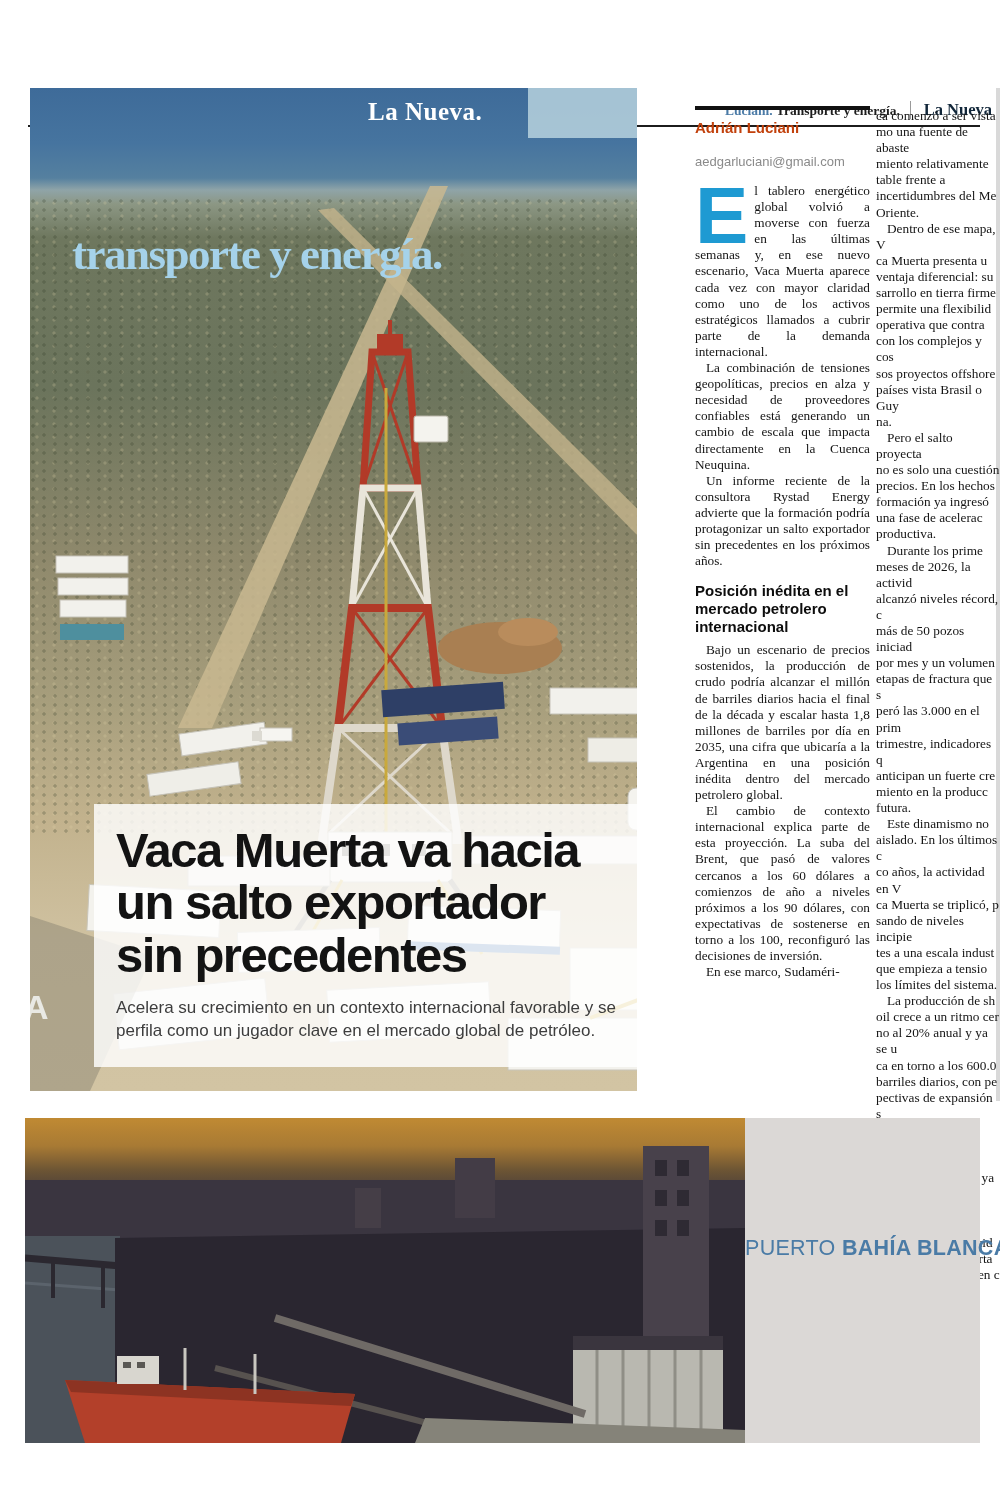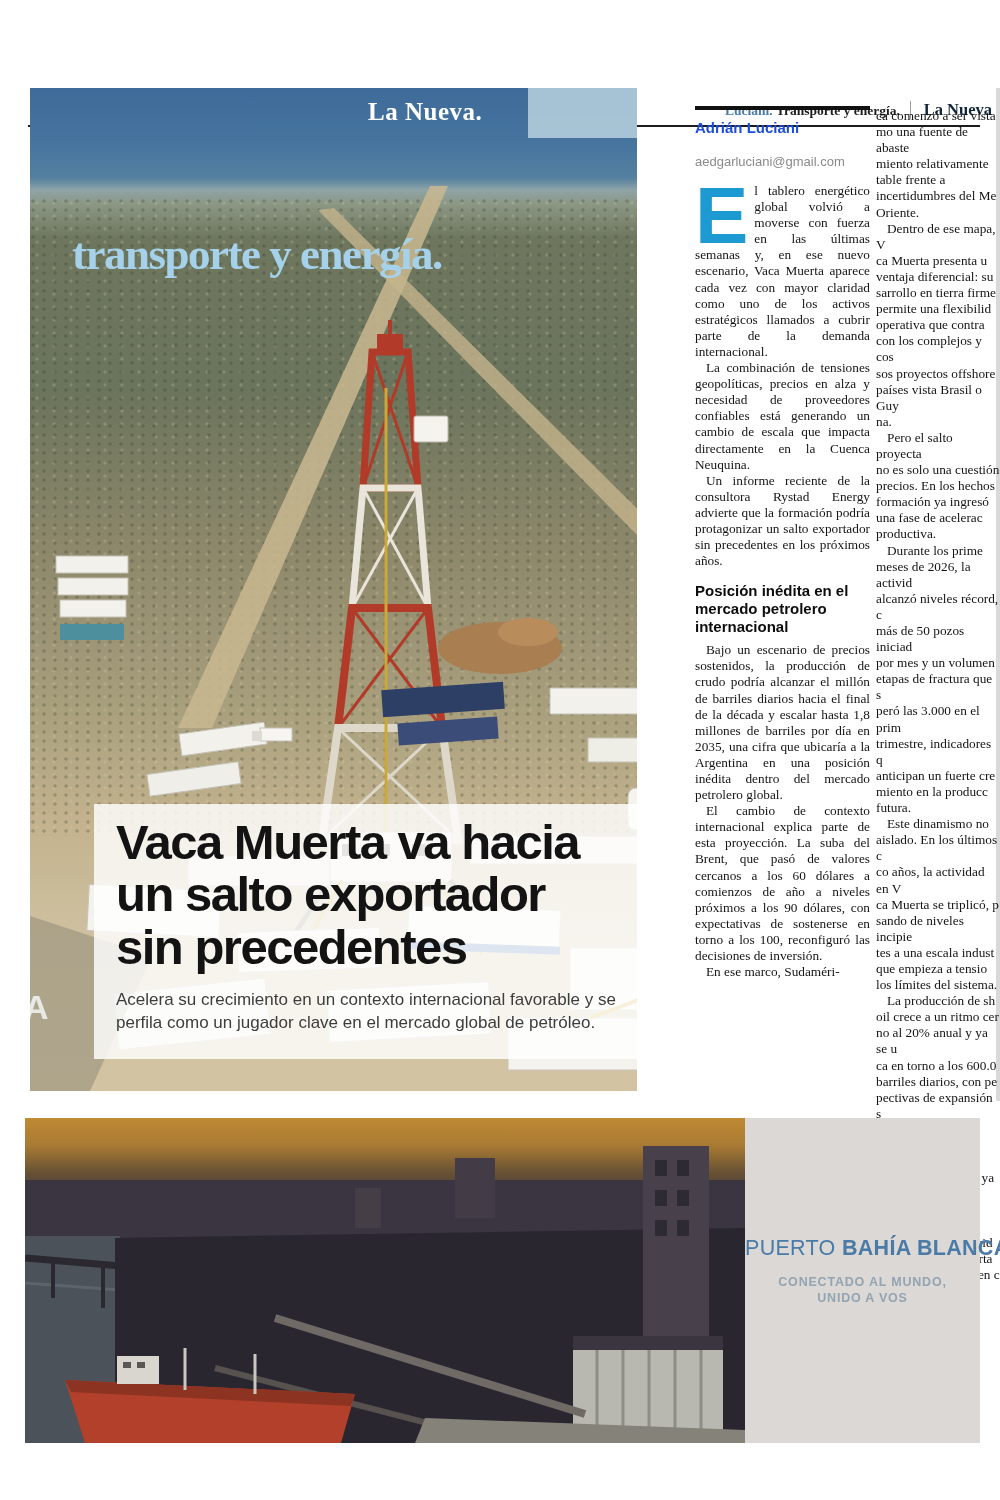--- a/index.html
+++ b/index.html
@@ -45,33 +45,33 @@
   .masthead{position:absolute;left:34px;top:22px;font-weight:700;font-size:138px;
     line-height:1;color:#ffffff;letter-spacing:-4px;}
   .masthead-sub{position:absolute;left:42px;top:140px;font-weight:700;font-size:45px;
     color:#a5d2ea;letter-spacing:-1.5px;}
   .photo-mark{position:absolute;left:-6px;top:900px;font-weight:700;font-size:34px;
     color:#e9e9e4;font-family:"Liberation Sans",sans-serif;}
   .photo svg{position:absolute;left:0;top:0;}
 
   
   .head-box{
-    position:absolute;left:64px;top:716px;width:504px;padding:12px 22px 24px 22px;
+    position:absolute;left:64px;top:716px;width:504px;padding:20px 22px 24px 22px;
     background:rgba(255,255,255,.82);
   }
   .headline{font-family:"Liberation Sans",sans-serif;font-weight:700;font-size:49px;
     line-height:1.07;letter-spacing:-1.5px;color:#131313;}
   .deck{margin-top:16px;font-family:"Liberation Sans",sans-serif;font-size:17px;
     line-height:1.35;color:#3d3d3d;}
 
   
   .col1{position:absolute;left:695px;top:106px;width:175px;}
   .byline-rule{width:175px;height:4px;background:#111;}
   .byline{margin-top:9px;font-family:"Liberation Sans",sans-serif;font-weight:700;
-    font-size:15px;color:#1d4ed8;}
+    font-size:15px;color:#c2410c;}
   .byline-mail{font-family:"Liberation Sans",sans-serif;font-size:13px;color:#8a8a8a;
     margin-top:18px;}
   .body-copy{margin-top:14px;font-size:13.3px;line-height:16.1px;text-align:justify;}
   .body-copy p{margin:0;}
   .graf{text-indent:11px;}
   .graf.first{text-indent:0;}
   .dropcap{float:left;font-family:"Liberation Sans",sans-serif;font-weight:700;
     font-size:80px;line-height:62px;color:#1e9ad2;padding:2px 6px 0 0;}
   .subhead{font-family:"Liberation Sans",sans-serif;font-weight:700;font-size:15px;
     line-height:1.2;color:#0d0d0d;margin:13px 0 6px 0 !important;text-indent:0 !important;
@@ -316,19 +316,17 @@
 
         <polygon points="400,300 720,312 720,325 390,325" fill="#858379"></polygon>
       </svg>
     </div>
     <div class="ad-panel">
       <div class="ad-text">
         <div class="ad-brand">
           <span>PUERTO</span>
           <span class="bold">BAHÍA BLANCA</span>
         </div>
-        <div class="ad-tag" style="white-space:pre-line">CONECTADO AL MUNDO,
-UNIDO A VOS</div>
       </div>
     </div>
   </div>
 
 </div>
 
 </body></html>

